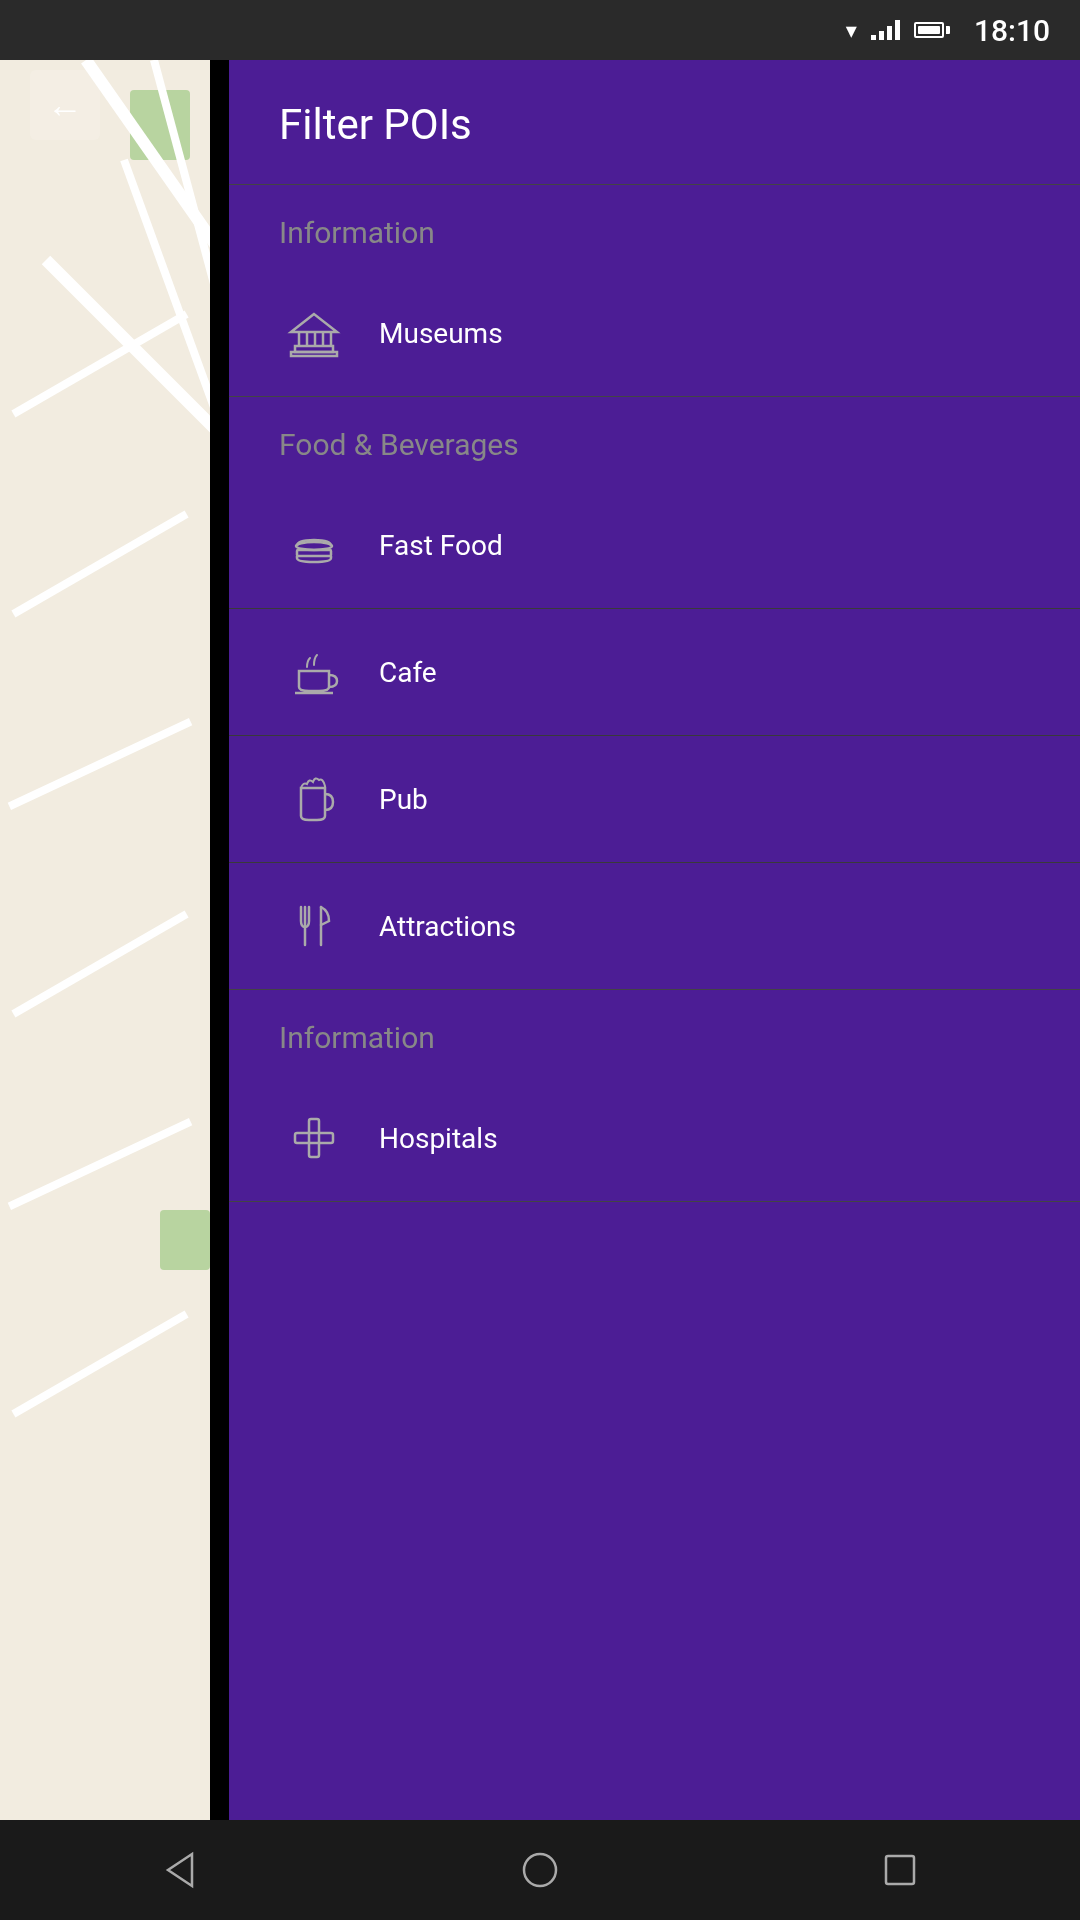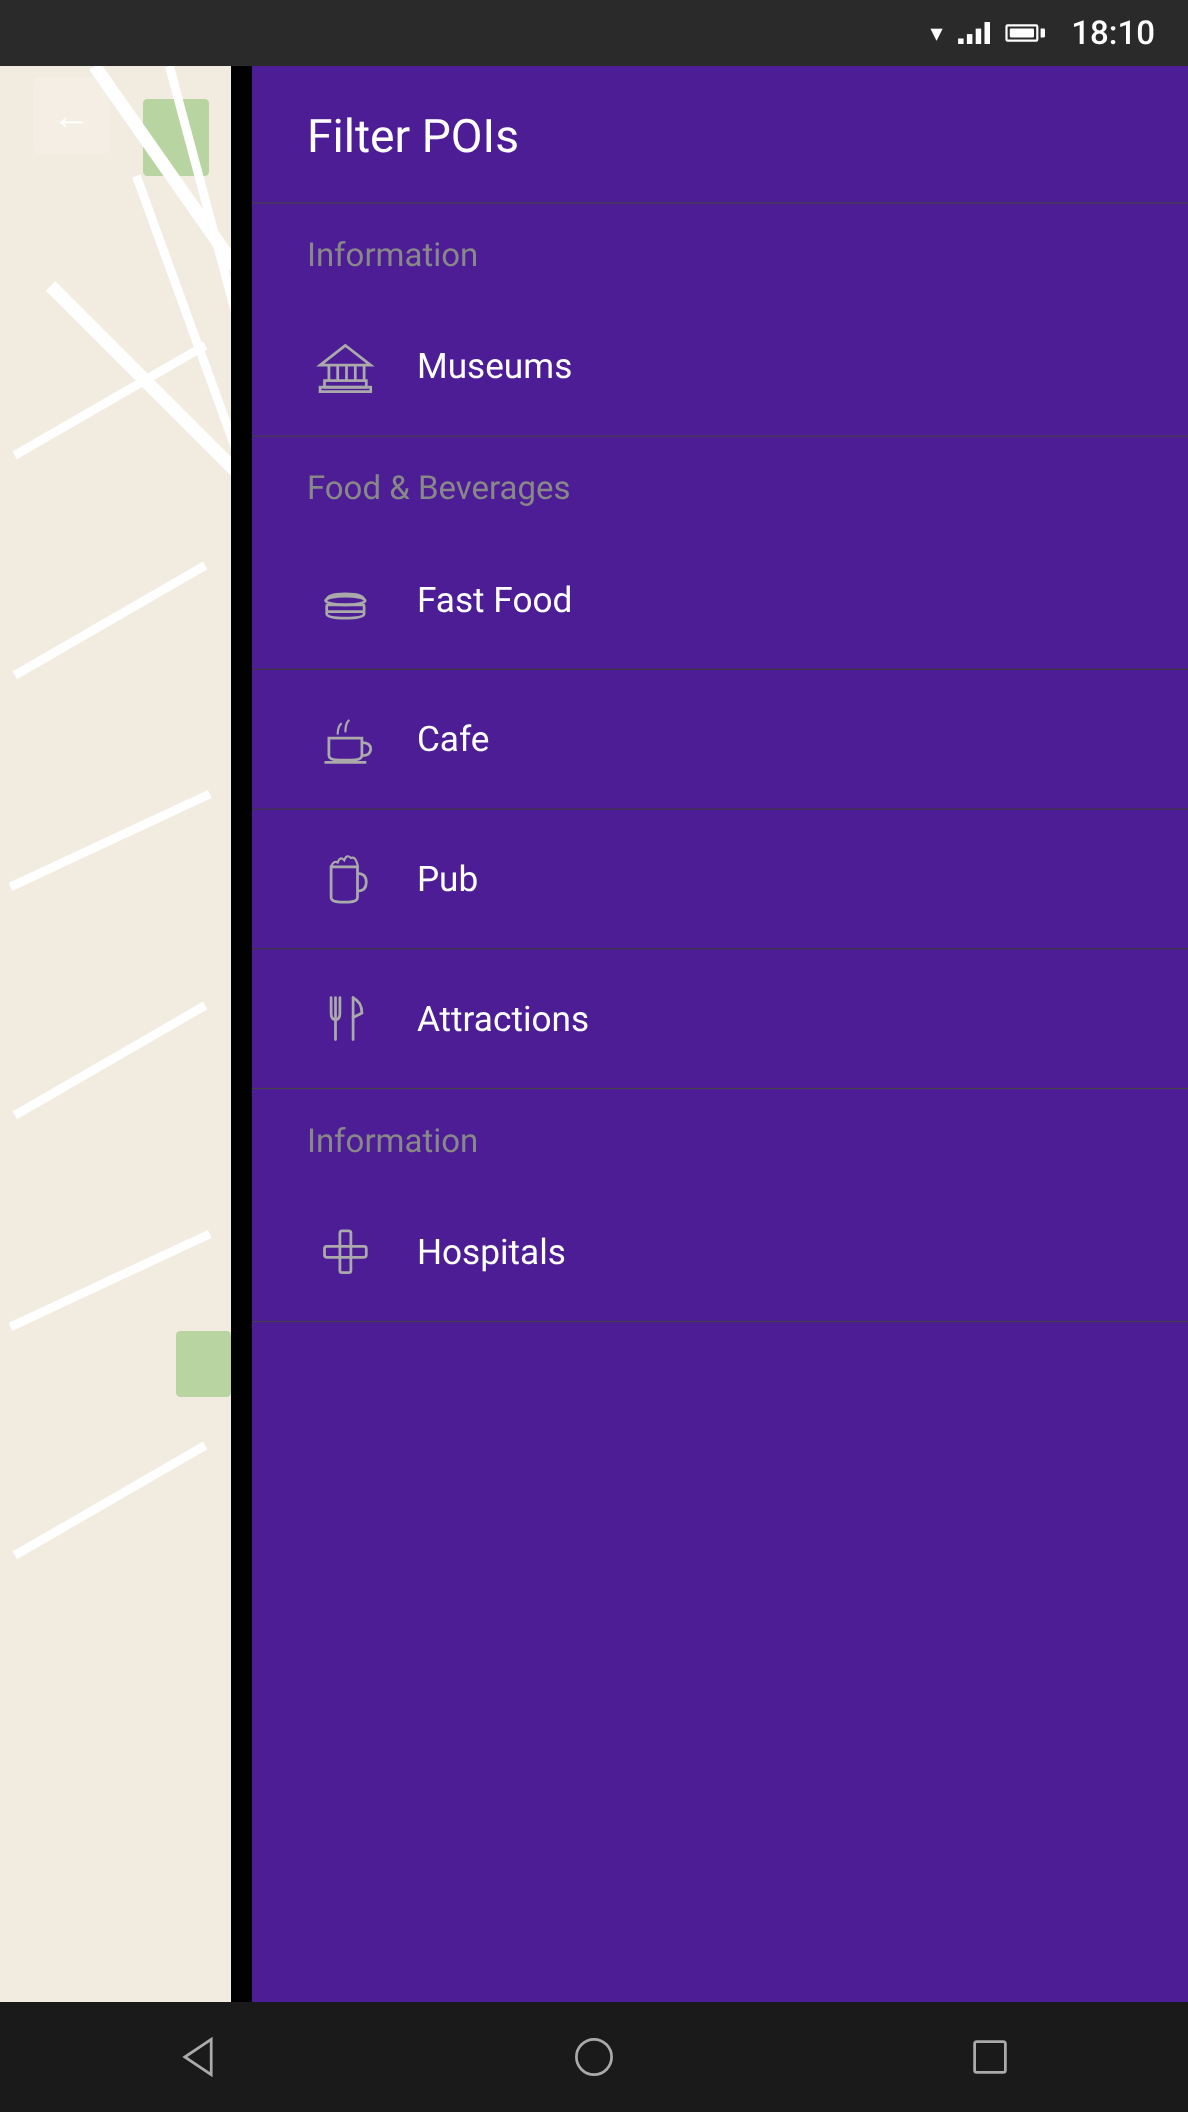--- a/index.html
+++ b/index.html
@@ -181,21 +181,21 @@
     .menu-icon svg {
       width: 54px;
       height: 54px;
       fill: none;
       stroke: #aaa;
       stroke-width: 2;
     }
 
     .menu-label {
       color: #fff;
-      font-size: 32px;
+      font-size: 28px;
       font-weight: 400;
     }
 
     
     .bottom-nav {
       position: absolute;
       bottom: 0;
       left: 0;
       width: 1080px;
       height: 100px;

